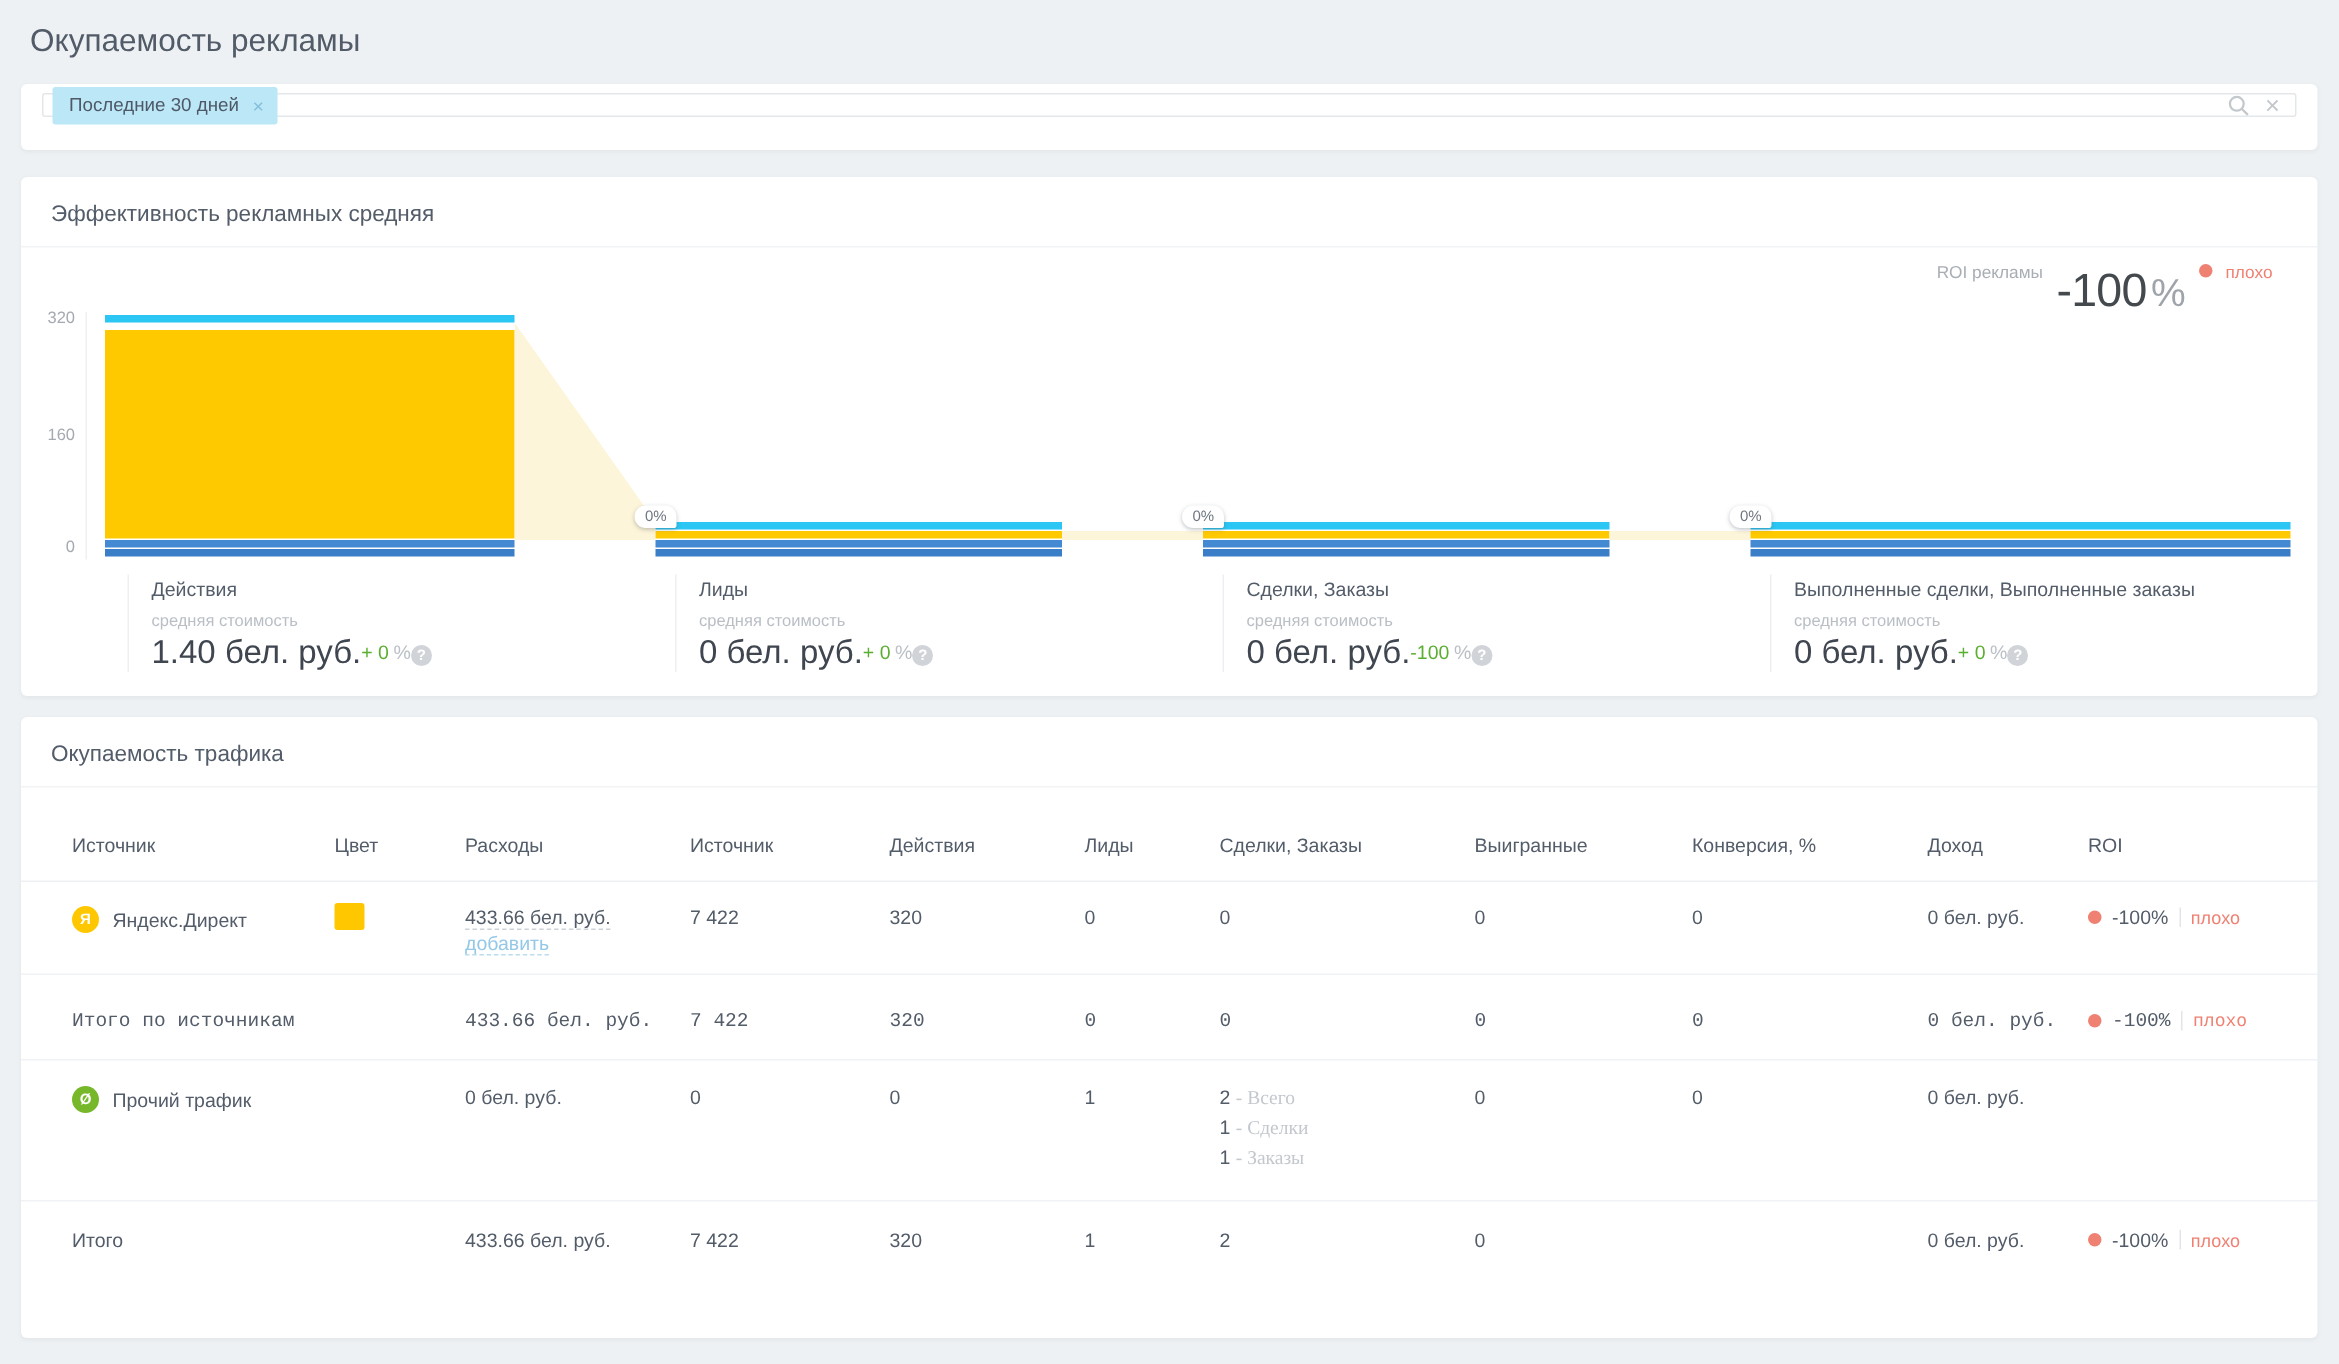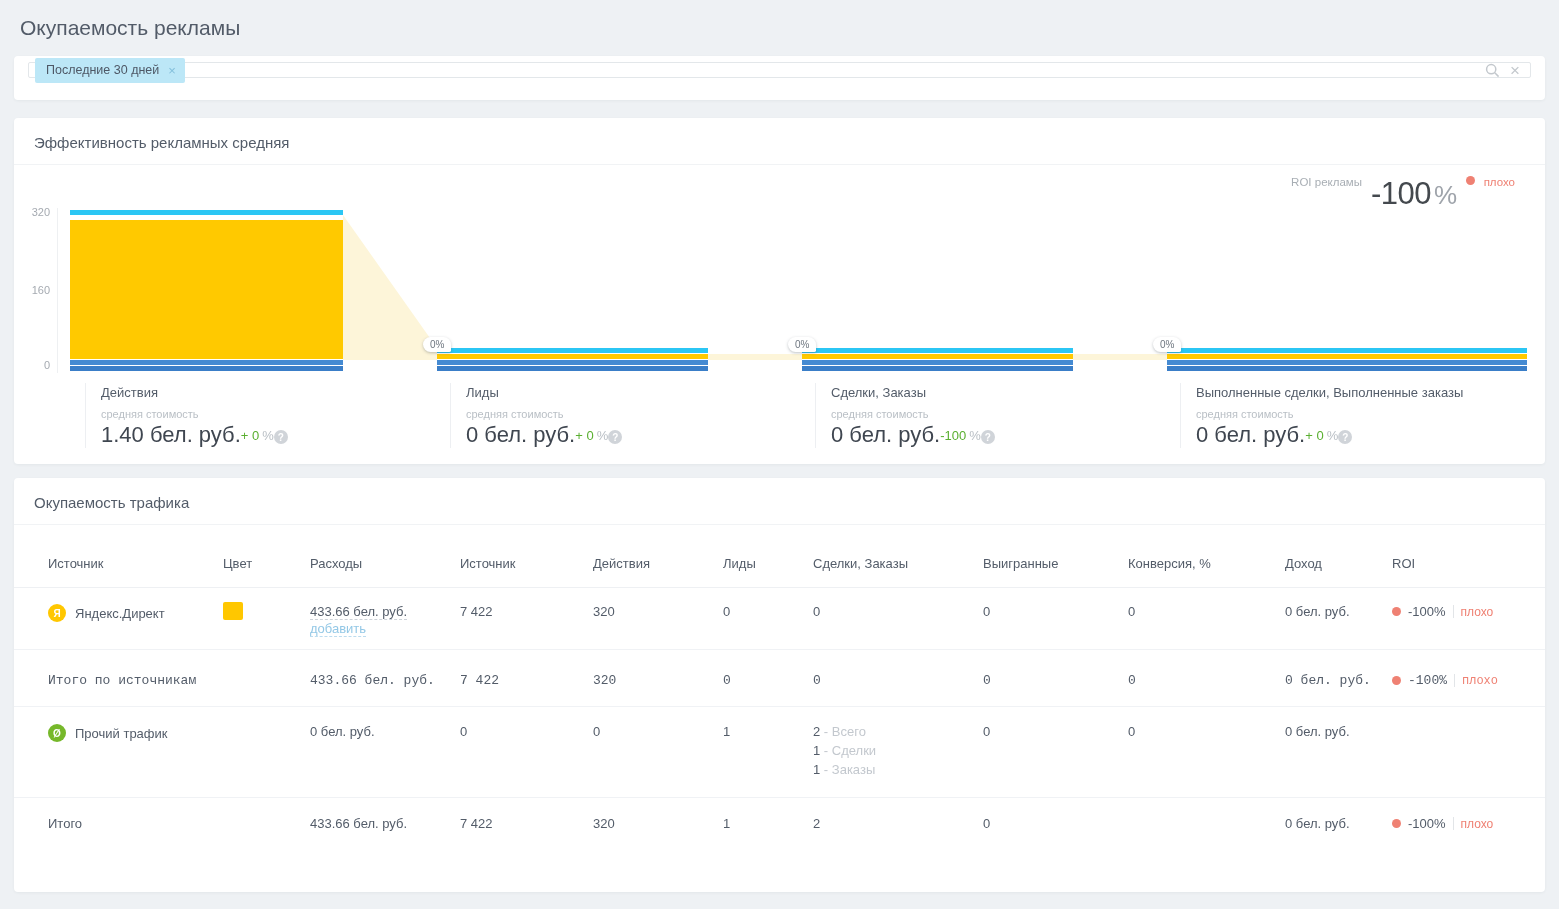--- a/index.html
+++ b/index.html
@@ -91,21 +91,21 @@
   .src-cell { display:flex; align-items:center; gap:9px; }
   .src-icon { width:18px; height:18px; border-radius:50%; color:#fff; font-size:10px; font-weight:700;
               display:inline-flex; align-items:center; justify-content:center; flex:none; }
   .ic-yandex { background:#ffc700; }
   .ic-other { background:#76b82a; }
   .swatch { width:20px; height:18px; border-radius:2px; background:#ffc700; margin-top:-2px; }
   .exp-edit { border-bottom:1px dashed #ced3d9; cursor:pointer; }
   .add-link { display:inline-block; margin-top:2px; color:#94c8e6; border-bottom:1px dashed #bcdcef; font-size:13px; cursor:pointer; }
   .bd-line { margin-bottom:4px; }
   .bd-num { color:#535c69; }
-  .bd-label { color:#c3c8ce; }
+  .bd-label { color:#c3c8ce;font-family:Liberation Serif, serif; }
   .roi-cell { display:flex; align-items:center; gap:7px; }
   .roi-sep { width:1px; height:13px; background:#e2e5e8; }
   .roi-bad { color:#ef8173; font-size:12px; }
 </style>
 </head>
 <body>
 
 <div class="topbar">
   <div class="page-title">Окупаемость рекламы</div>
 </div>

